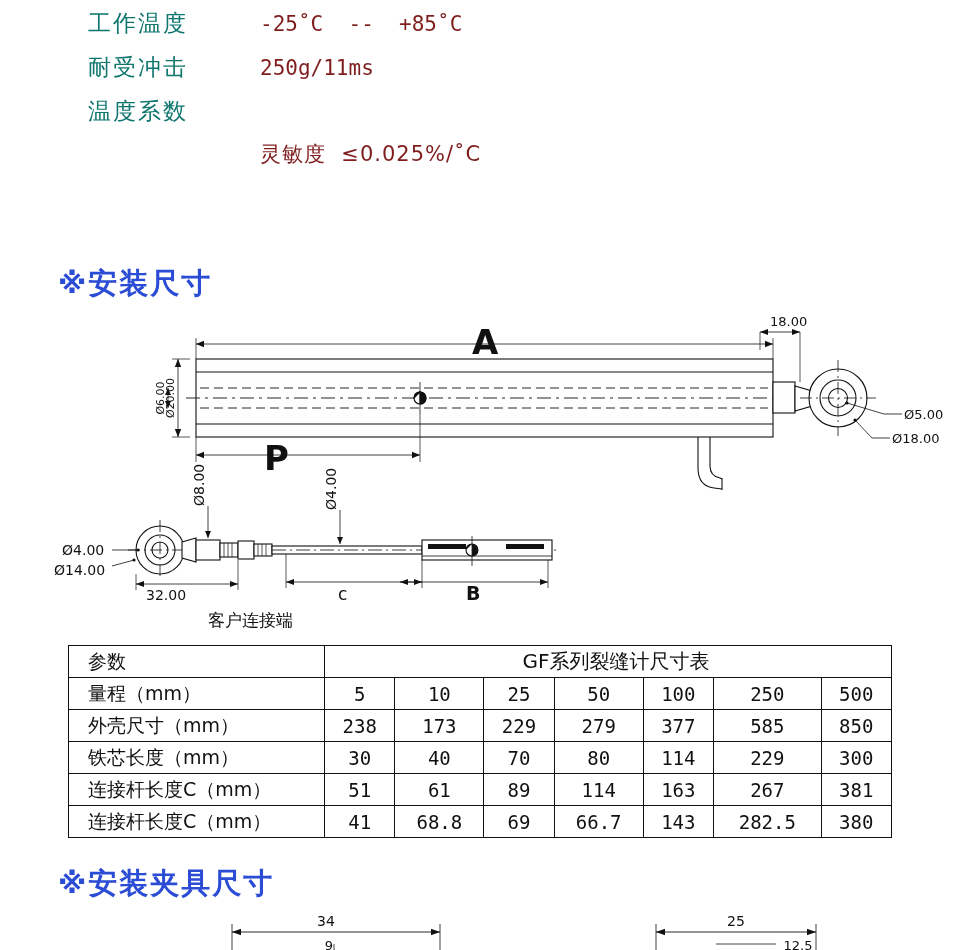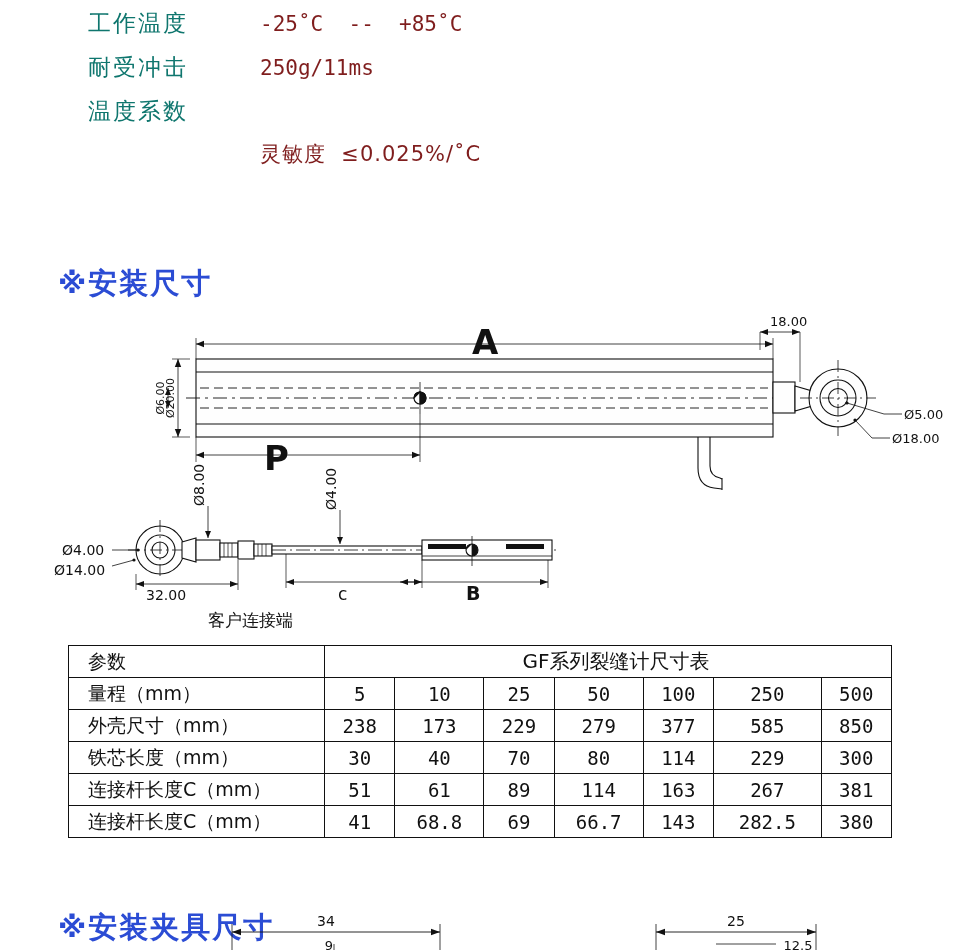--- a/index.html
+++ b/index.html
@@ -36,21 +36,21 @@
   
   .section-head {
     position: absolute;
     font-size: 29px;
     font-weight: bold;
     color: #2b4cd4;
     letter-spacing: 2px;
     font-family: "DejaVu Sans", sans-serif;
   }
   #head-install { left: 58px; top: 264px; }
-  #head-clamp { left: 58px; top: 908px; }
+  #head-clamp { left: 58px; top: 864px; }
 
   
   .drawing { position: absolute; left: 0; top: 310px; width: 960px; height: 330px; }
   .drawing svg { display: block; }
 
   
   .table-wrap { position: absolute; left: 68px; top: 645px; width: 824px; }
   table.spec-table {
     border-collapse: collapse;
     width: 824px;

